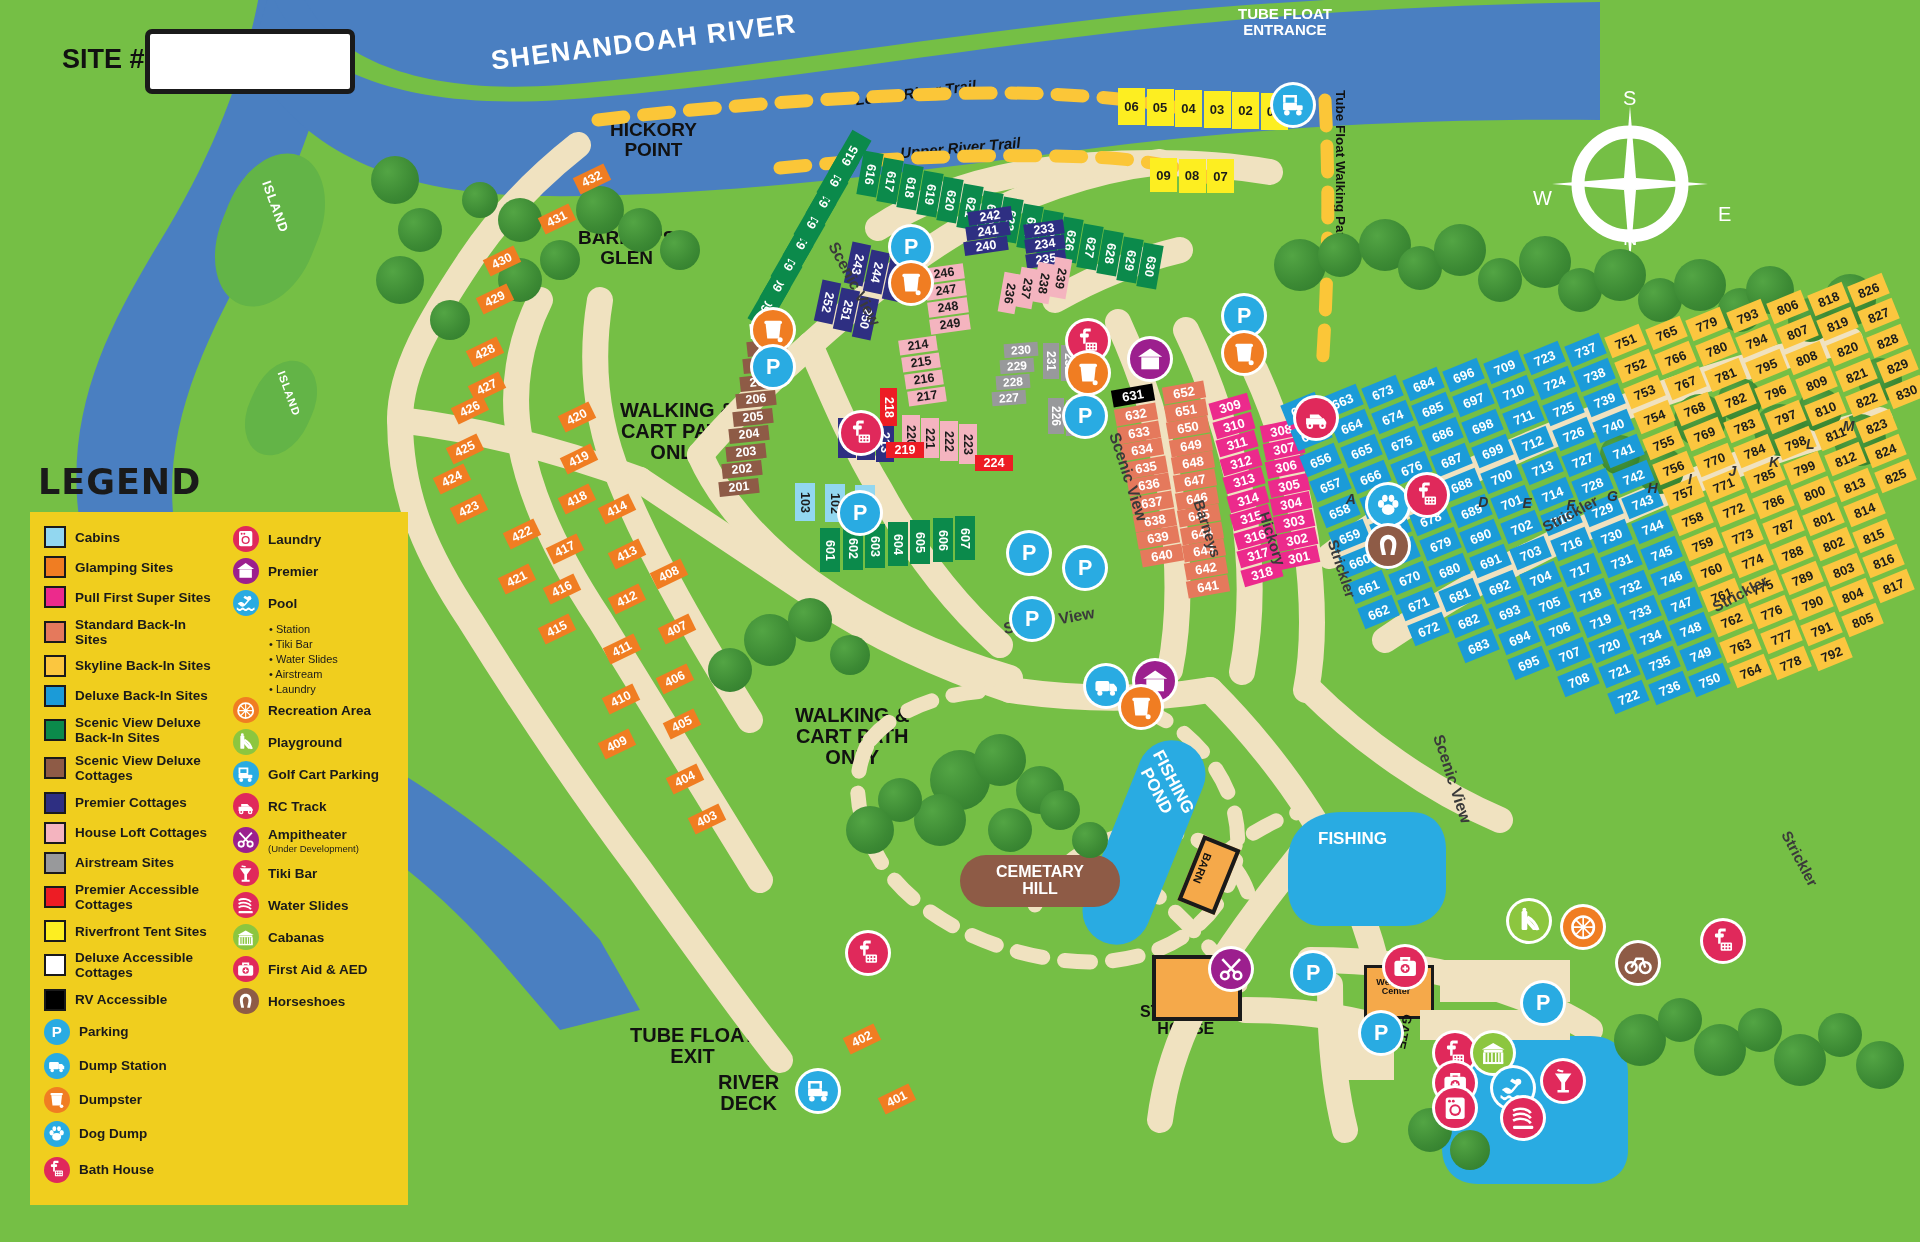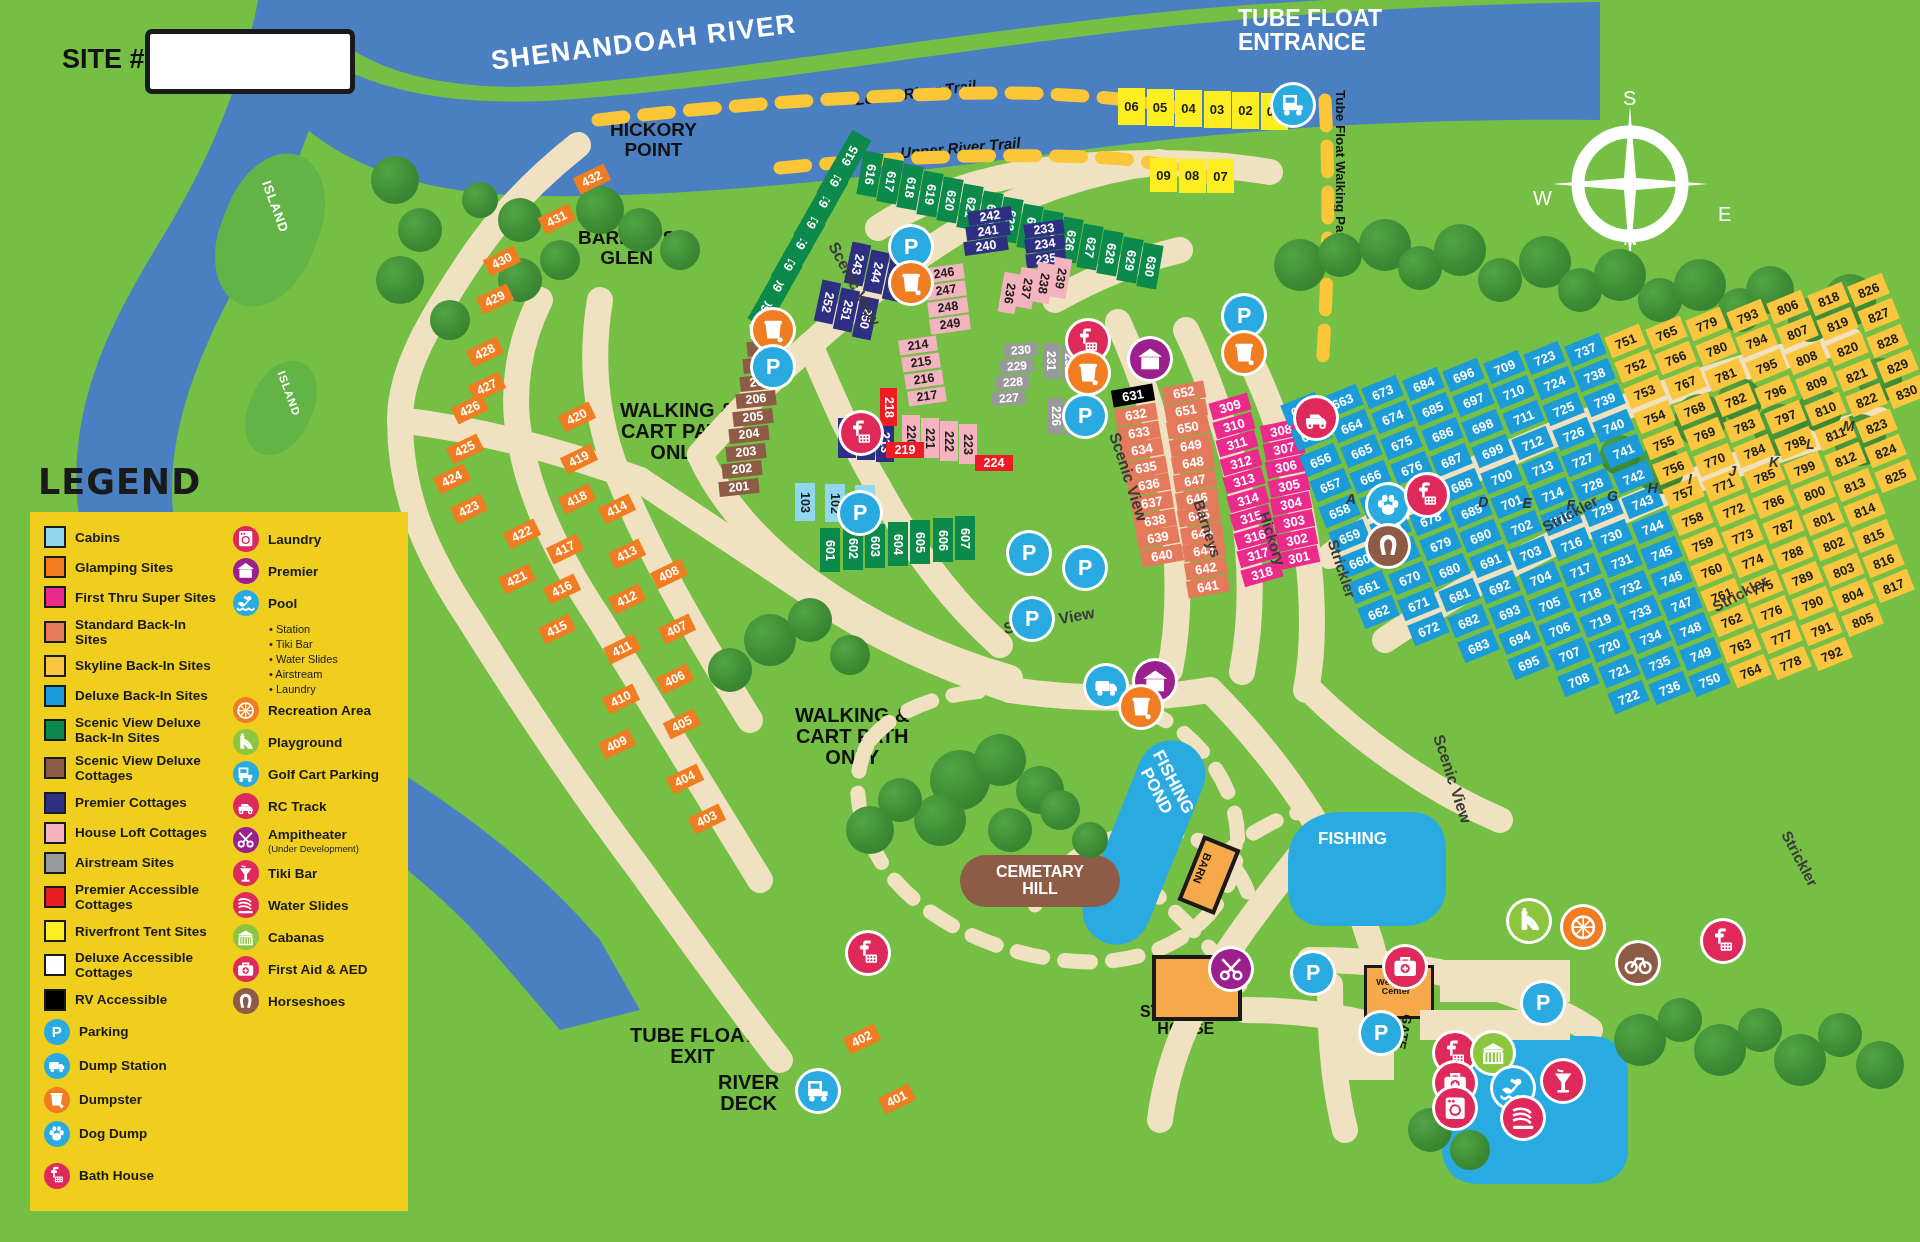--- a/index.html
+++ b/index.html
@@ -90,21 +90,21 @@
     <polygon points="90,18 96,90 90,104 84,90" fill="#fff"></polygon>
     <polygon points="90,174 96,102 90,88 84,102" fill="#fff"></polygon>
     <polygon points="12,96 84,90 98,96 84,102" fill="#fff"></polygon>
     <polygon points="168,96 96,90 82,96 96,102" fill="#fff"></polygon>
   </svg>
   <div class="lbl w" style="left:1623px;top:88px;font-size:20px;font-weight:400;">S</div>
   <div class="lbl w" style="left:1623px;top:228px;font-size:20px;font-weight:400;">N</div>
   <div class="lbl w" style="left:1533px;top:188px;font-size:20px;font-weight:400;">W</div>
   <div class="lbl w" style="left:1718px;top:204px;font-size:20px;font-weight:400;">E</div>
 
-  <div class="lbl w" style="left:1238px;top:6px;font-size:23px;">TUBE FLOAT
+  <div class="lbl w" style="left:1238px;top:6px;font-size:15px;text-align:center;">TUBE FLOAT
 ENTRANCE</div>
   <div class="lbl" style="left:1333px;top:90px;font-size:13.5px;writing-mode:vertical-rl;">Tube Float Walking Path</div>
   <div class="lbl" style="left:855px;top:85px;font-size:15px;transform:rotate(-7deg);font-style:italic;">Lower River Trail</div>
   <div class="lbl" style="left:900px;top:140px;font-size:15px;transform:rotate(-5deg);font-style:italic;">Upper River Trail</div>
   <div class="lbl" style="left:610px;top:120px;font-size:19px;text-align:center;">HICKORY
 POINT</div>
   <div class="lbl" style="left:578px;top:228px;font-size:19px;text-align:center;">BARNEY'S
 GLEN</div>
   <div class="lbl" style="left:620px;top:400px;font-size:20px;text-align:center;">WALKING &amp;
 CART PATH
@@ -1050,21 +1050,21 @@
           <div class="lg-row">
             <span class="lg-sw" style="background:#92d7f0"></span>
             <span class="lg-tx">Cabins</span>
           </div>
           <div class="lg-row">
             <span class="lg-sw" style="background:#f07d22"></span>
             <span class="lg-tx">Glamping Sites</span>
           </div>
           <div class="lg-row">
             <span class="lg-sw" style="background:#ec2a8c"></span>
-            <span class="lg-tx">First Thru Super Sites</span>
+            <span class="lg-tx">Pull First Super Sites</span>
           </div>
           <div class="lg-row">
             <span class="lg-sw" style="background:#e5795c"></span>
             <span class="lg-tx">Standard Back-In Sites</span>
           </div>
           <div class="lg-row">
             <span class="lg-sw" style="background:#fbc63f"></span>
             <span class="lg-tx">Skyline Back-In Sites</span>
           </div>
           <div class="lg-row">
@@ -1141,21 +1141,21 @@
               <svg width="21.32" height="21.32" viewBox="0 0 24 24">
                 <ellipse cx="12" cy="15.5" rx="5" ry="4.2" fill="#fff"></ellipse>
                 <ellipse cx="6.3" cy="11" rx="2.4" ry="3" fill="#fff"></ellipse>
                 <ellipse cx="17.7" cy="11" rx="2.4" ry="3" fill="#fff"></ellipse>
                 <ellipse cx="9.4" cy="6.6" rx="2.2" ry="2.8" fill="#fff"></ellipse>
                 <ellipse cx="14.6" cy="6.6" rx="2.2" ry="2.8" fill="#fff"></ellipse>
               </svg>
             </div>
             <span class="lg-tx">Dog Dump</span>
           </div>
-          <div class="lg-row" style="margin-bottom: 8px; margin-top: 16px;">
+          <div class="lg-row" style="margin-bottom: 8px; margin-top: 10px;">
             <div class="lg-ic" style="width: 26px; height: 26px; background: rgb(224, 41, 91);">
               <svg width="21.32" height="21.32" viewBox="0 0 24 24">
                 <path d="M8 4h2v10H8z" fill="#fff"></path>
                 <path d="M8 4c0-1.6 1.4-2 2.6-2H14v2.4h-3.2c-.5 0-.6.3-.6.6z" fill="#fff"></path>
                 <rect x="5.5" y="6" width="7" height="3" rx="1" fill="#fff"></rect>
                 <rect x="10" y="13" width="9" height="6.5" rx="1" fill="#fff"></rect>
                 <g fill="#e0295b">
                   <circle cx="12" cy="15" r=".8"></circle>
                   <circle cx="14.5" cy="15" r=".8"></circle>
                   <circle cx="17" cy="15" r=".8"></circle>

